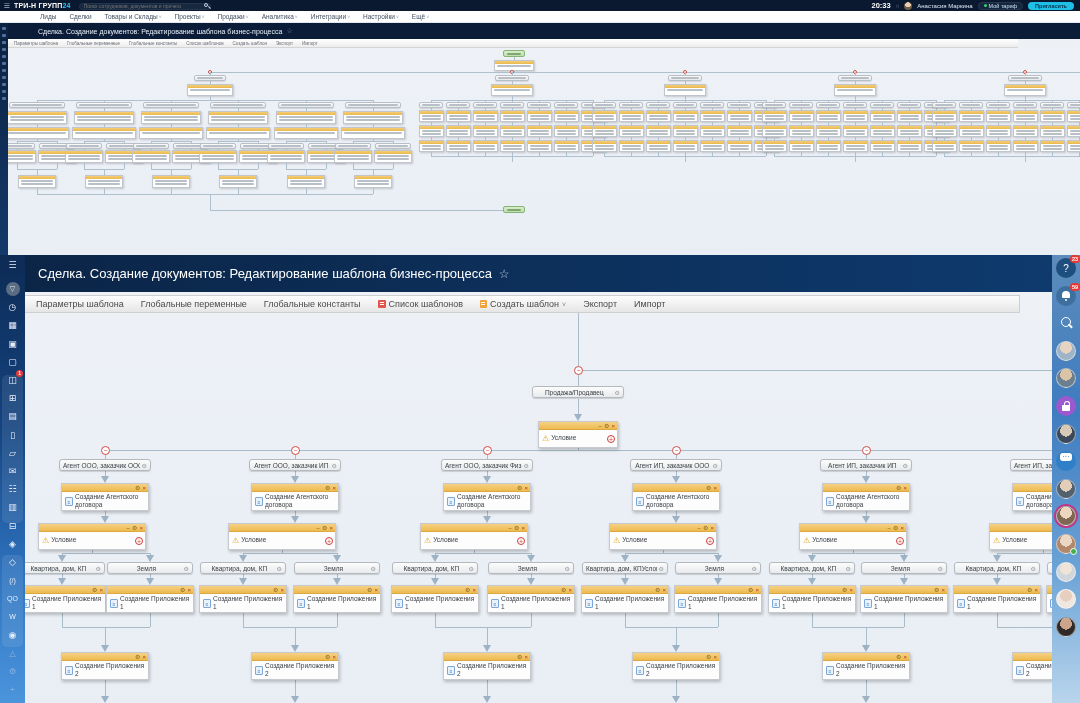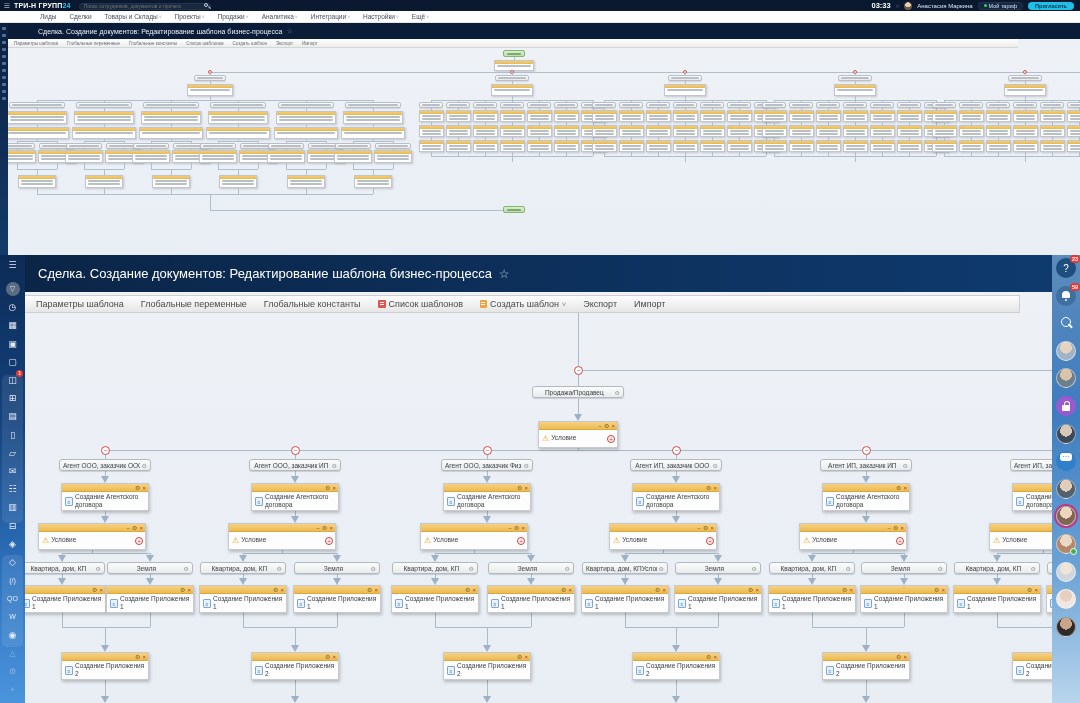--- a/index.html
+++ b/index.html
@@ -175,21 +175,21 @@
 <div id="app">
 
   <header class="topbar">
     <span class="burger">☰</span>
     <span class="logo"><span>ТРИ-Н ГРУПП</span><span class="suffix">24</span></span>
     <span class="search-wrap">
       <input placeholder="Поиск сотрудников, документов и прочего" style="">
       <span class="mag"></span>
     </span>
     <span class="topbar-right">
-      <span class="tb-time">03:33</span>
+      <span class="tb-time">20:33</span>
       <span class="tb-ico">◌</span>
       <span class="tb-avatar"></span>
       <span class="tb-name">Анастасия Маркина</span>
       <span class="pill-dark">
           <span class="dot"></span>
           <span>Мой тариф</span>
         </span>
       <span class="pill-cyan">Пригласить</span>
     </span>
   </header>

